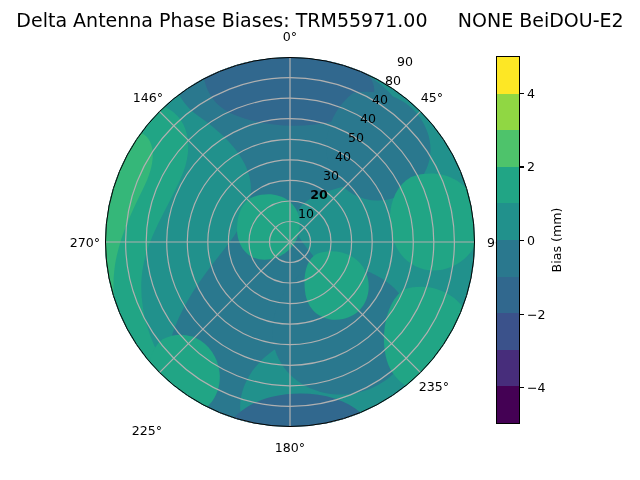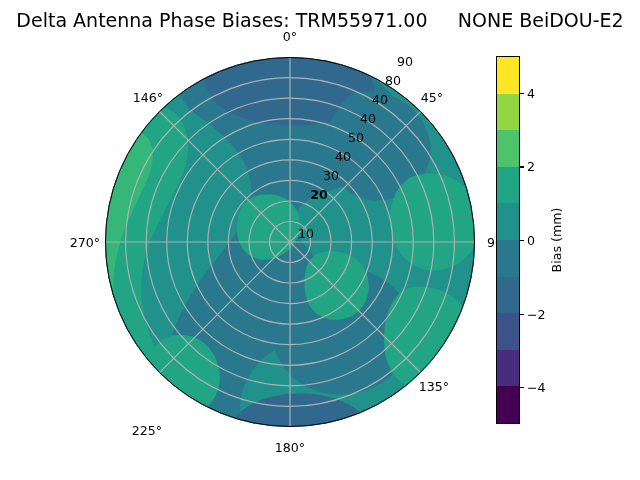--- a/index.html
+++ b/index.html
@@ -259,27 +259,27 @@
           </g>
         </g>
       </svg>
     </div>
     <div id="polar-border"></div>
   </div>
 
   <div class="theta-label" style="left:290px; top:36px;">0°</div>
   <div class="theta-label" style="left:432px; top:97px;">45°</div>
   <div class="theta-label" style="left:495px; top:242px;">90</div>
-  <div class="theta-label" style="left:434px; top:386px;">135°</div>
+  <div class="theta-label" style="left:434px; top:386px;">235°</div>
   <div class="theta-label" style="left:290px; top:447px;">180°</div>
   <div class="theta-label" style="left:147px; top:386px;margin-top:44px;">225°</div>
   <div class="theta-label" style="left:85px;  top:242px;">270°</div>
   <div class="theta-label" style="left:148px; top:97px;">146°</div>
 
-  <div class="r-label" style="left:306px; top:213px;margin-top:20px;">10</div>
+  <div class="r-label" style="left:306px; top:213px;">10</div>
   <div class="r-label" style="left:319px; top:194px;font-weight:bold;">20</div>
   <div class="r-label" style="left:331px; top:175px;">30</div>
   <div class="r-label" style="left:343px; top:156px;">40</div>
   <div class="r-label" style="left:356px; top:137px;">50</div>
   <div class="r-label" style="left:368px; top:118px;">40</div>
   <div class="r-label" style="left:380px; top:99px;">40</div>
   <div class="r-label" style="left:393px; top:80px;">80</div>
   <div class="r-label" style="left:405px; top:61px;">90</div>
 
   <div id="colorbar-axes">

